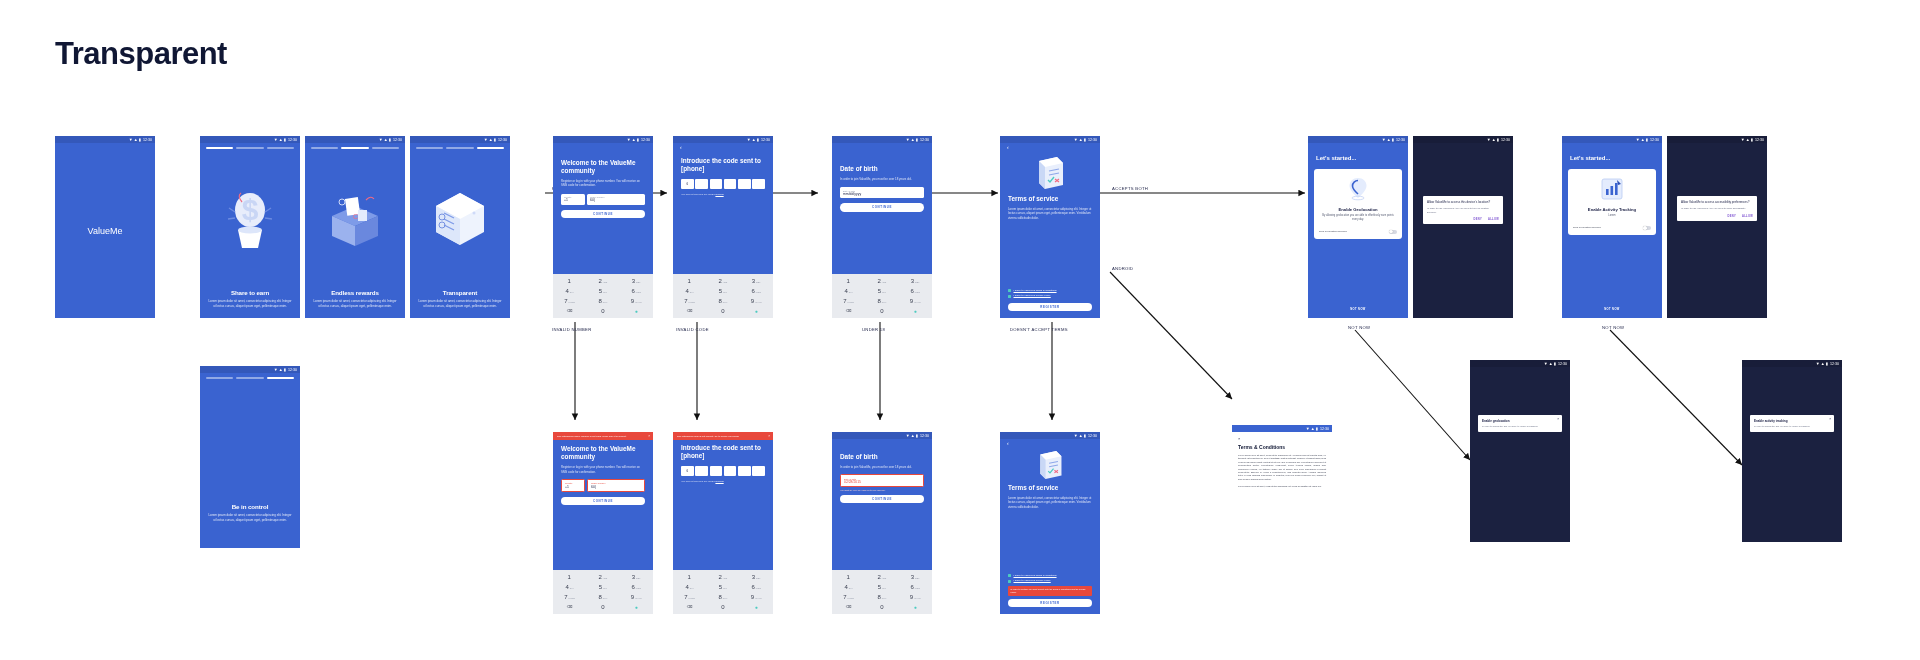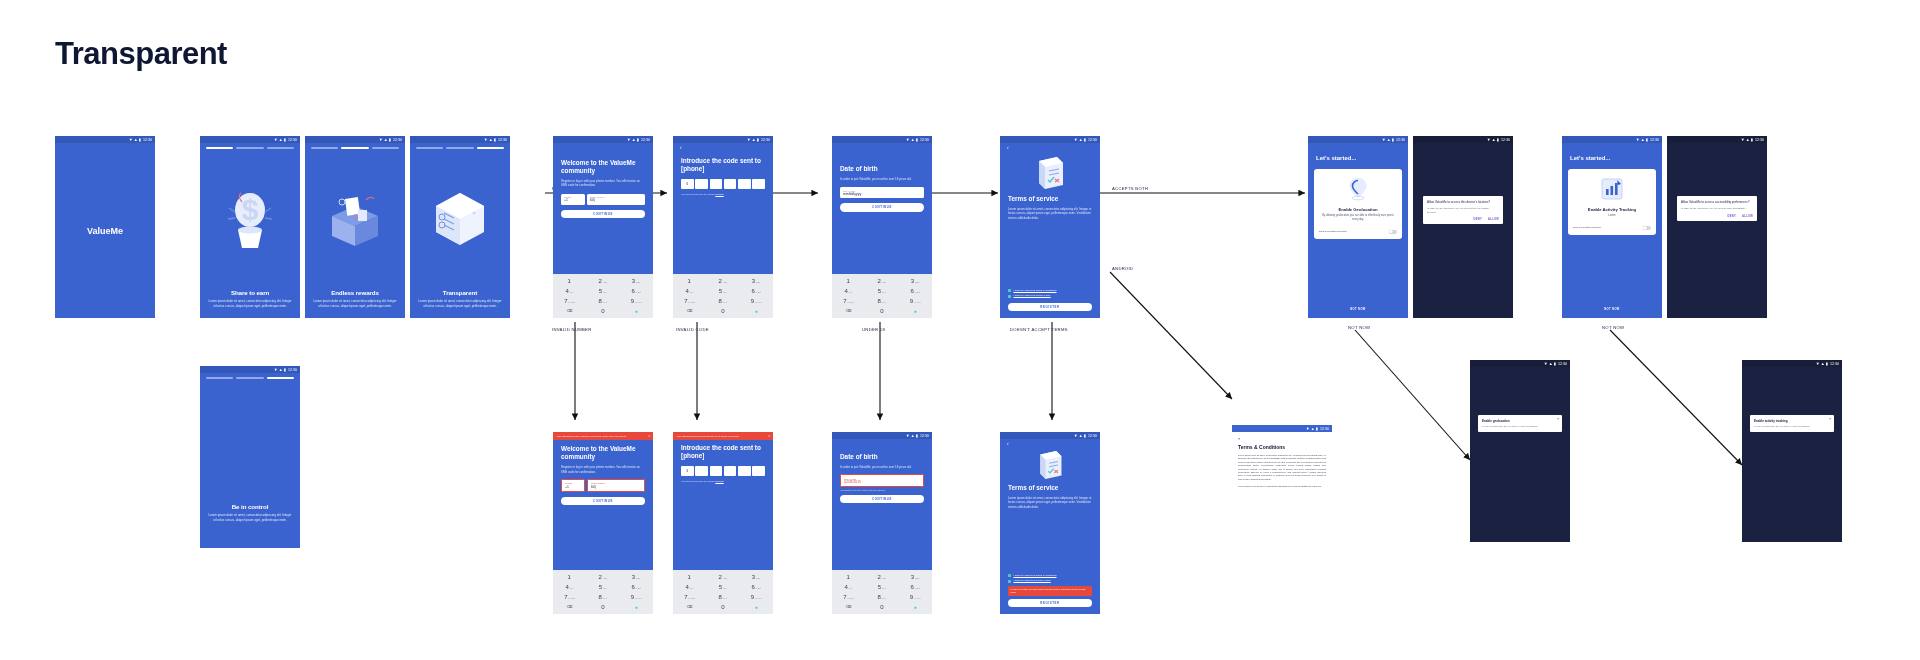--- a/index.html
+++ b/index.html
@@ -202,21 +202,21 @@
 <div class="alabel" style="left:1602px;top:325px;">NOT NOW</div>
 
 <div class="phone" style="left:55px;top:136px;width:100px;height:182px;display:flex;flex-direction:column;">
   <div class="statusbar">
     <span class="sb-ico">▼</span>
     <span class="sb-ico">▲</span>
     <span class="sb-ico">▮</span>
     <span class="sb-time">12:30</span>
   </div>
   <div style="flex:1;display:flex;align-items:center;justify-content:center;">
-    <div style="color:#fff;font-weight:bold;font-size:9px;">ValueMe</div>
+    <div style="color:#fff;font-weight:normal;font-size:9px;">ValueMe</div>
   </div>
 </div>
 
 <div class="phone" style="left:200px;top:136px;width:100px;height:182px;display:flex;flex-direction:column;">
   <div class="statusbar">
     <span class="sb-ico">▼</span>
     <span class="sb-ico">▲</span>
     <span class="sb-ico">▮</span>
     <span class="sb-time">12:30</span>
   </div>

